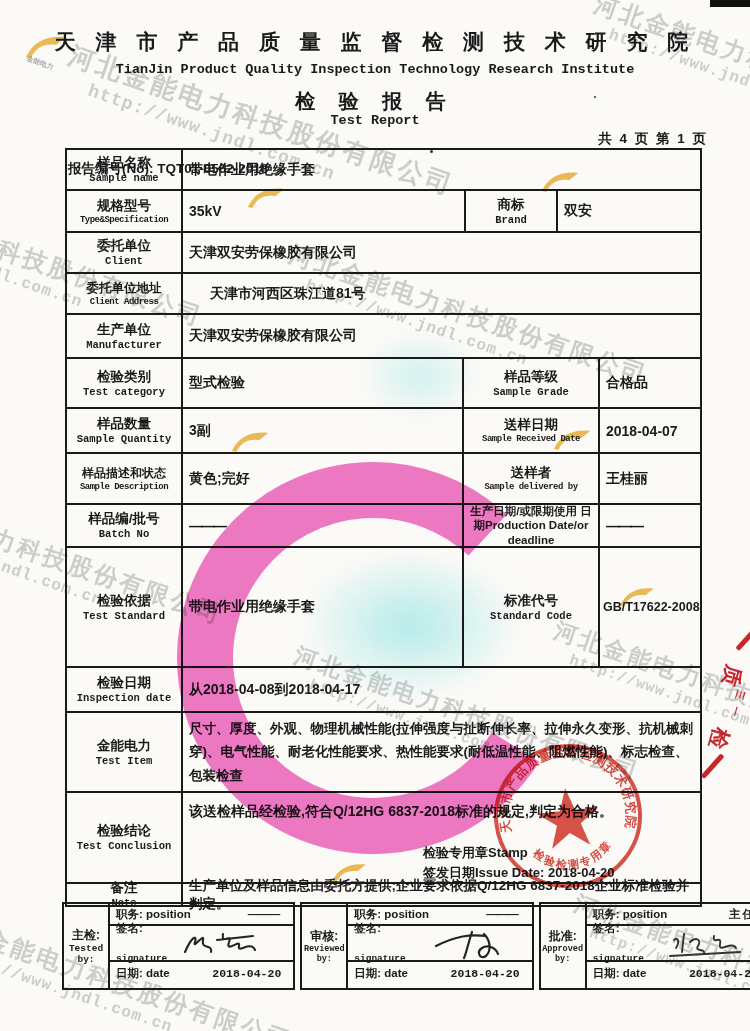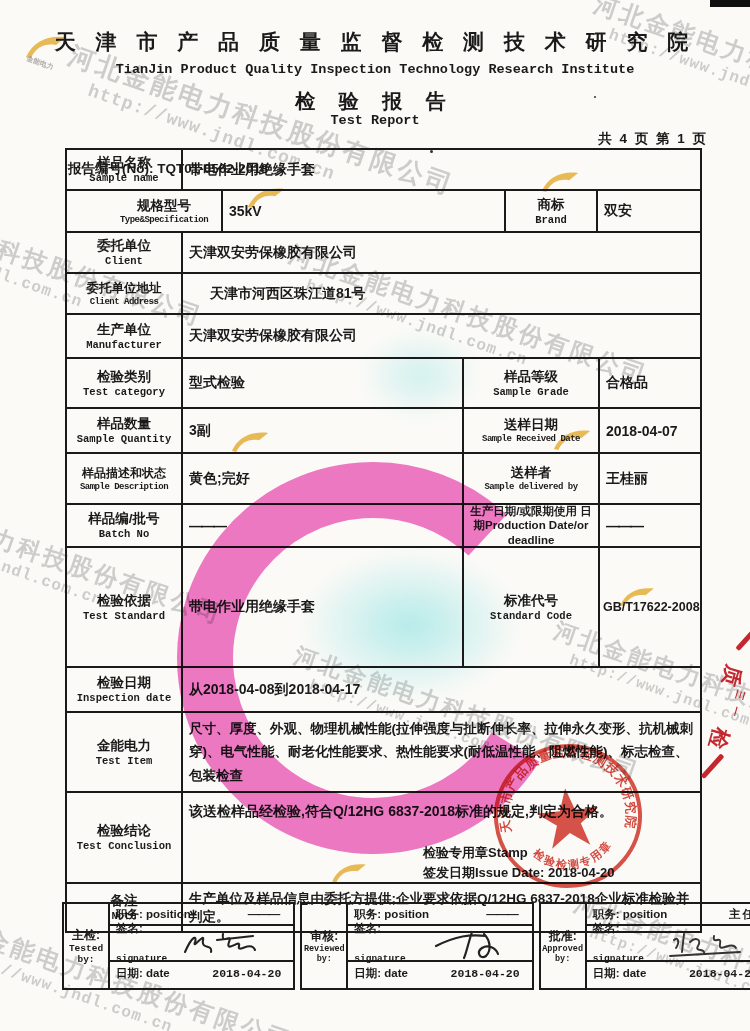--- a/index.html
+++ b/index.html
@@ -153,21 +153,21 @@
   <div class="tbl">
 
     <div class="row" style="height:41px;">
       <div class="cell lab">
           <div class="cn">样品名称</div>
           <div class="en">Sample name</div>
         </div>
       <div class="cell val">带电作业用绝缘手套</div>
     </div>
 
-    <div class="row" style="height:42px;padding-left:40px;">
+    <div class="row" style="height:42px;">
       <div class="cell lab">
           <div class="cn">规格型号</div>
           <div class="en small">Type&amp;Specification</div>
         </div>
       <div class="cell val valB">35kV</div>
       <div class="cell lab lab2B">
           <div class="cn">商标</div>
           <div class="en">Brand</div>
         </div>
       <div class="cell val val2B">双安</div>
@@ -284,21 +284,21 @@
         </div>
       <div class="cell val concl-cell">
         <div>该送检样品经检验,符合Q/12HG 6837-2018标准的规定,判定为合格。</div>
         <div class="concl-extra">
           <div>检验专用章Stamp</div>
           <div>签发日期Issue Date: 2018-04-20</div>
         </div>
       </div>
     </div>
 
-    <div class="row" style="height:47px;justify-content:flex-end;">
+    <div class="row" style="height:21px;justify-content:flex-end;">
       <div class="cell lab">
           <div class="cn">备注</div>
           <div class="en">Note</div>
         </div>
       <div class="cell val" style="font-size:13.5px;">生产单位及样品信息由委托方提供;企业要求依据Q/12HG 6837-2018企业标准检验并判定。</div>
     </div>
   </div>
 
   <div class="sig">
 

